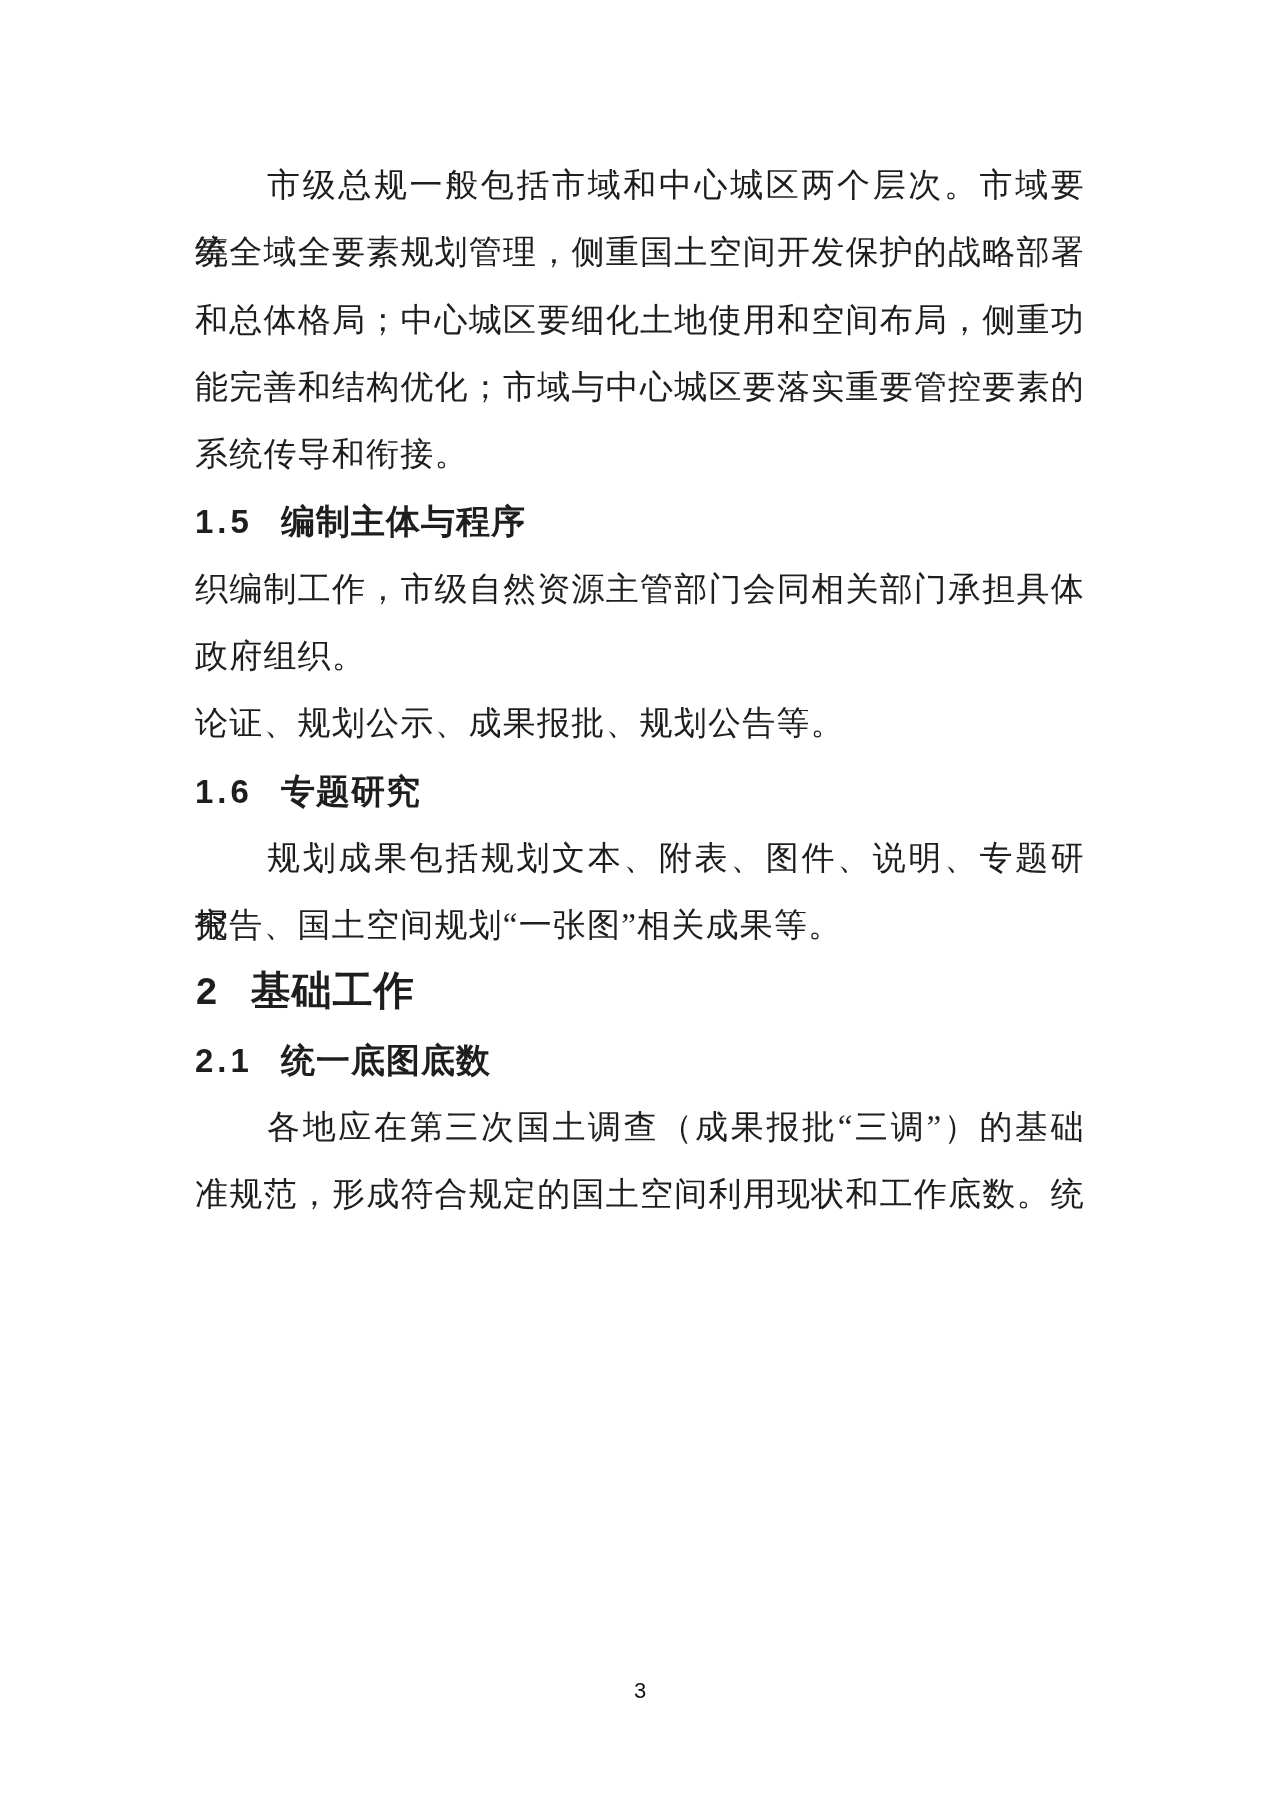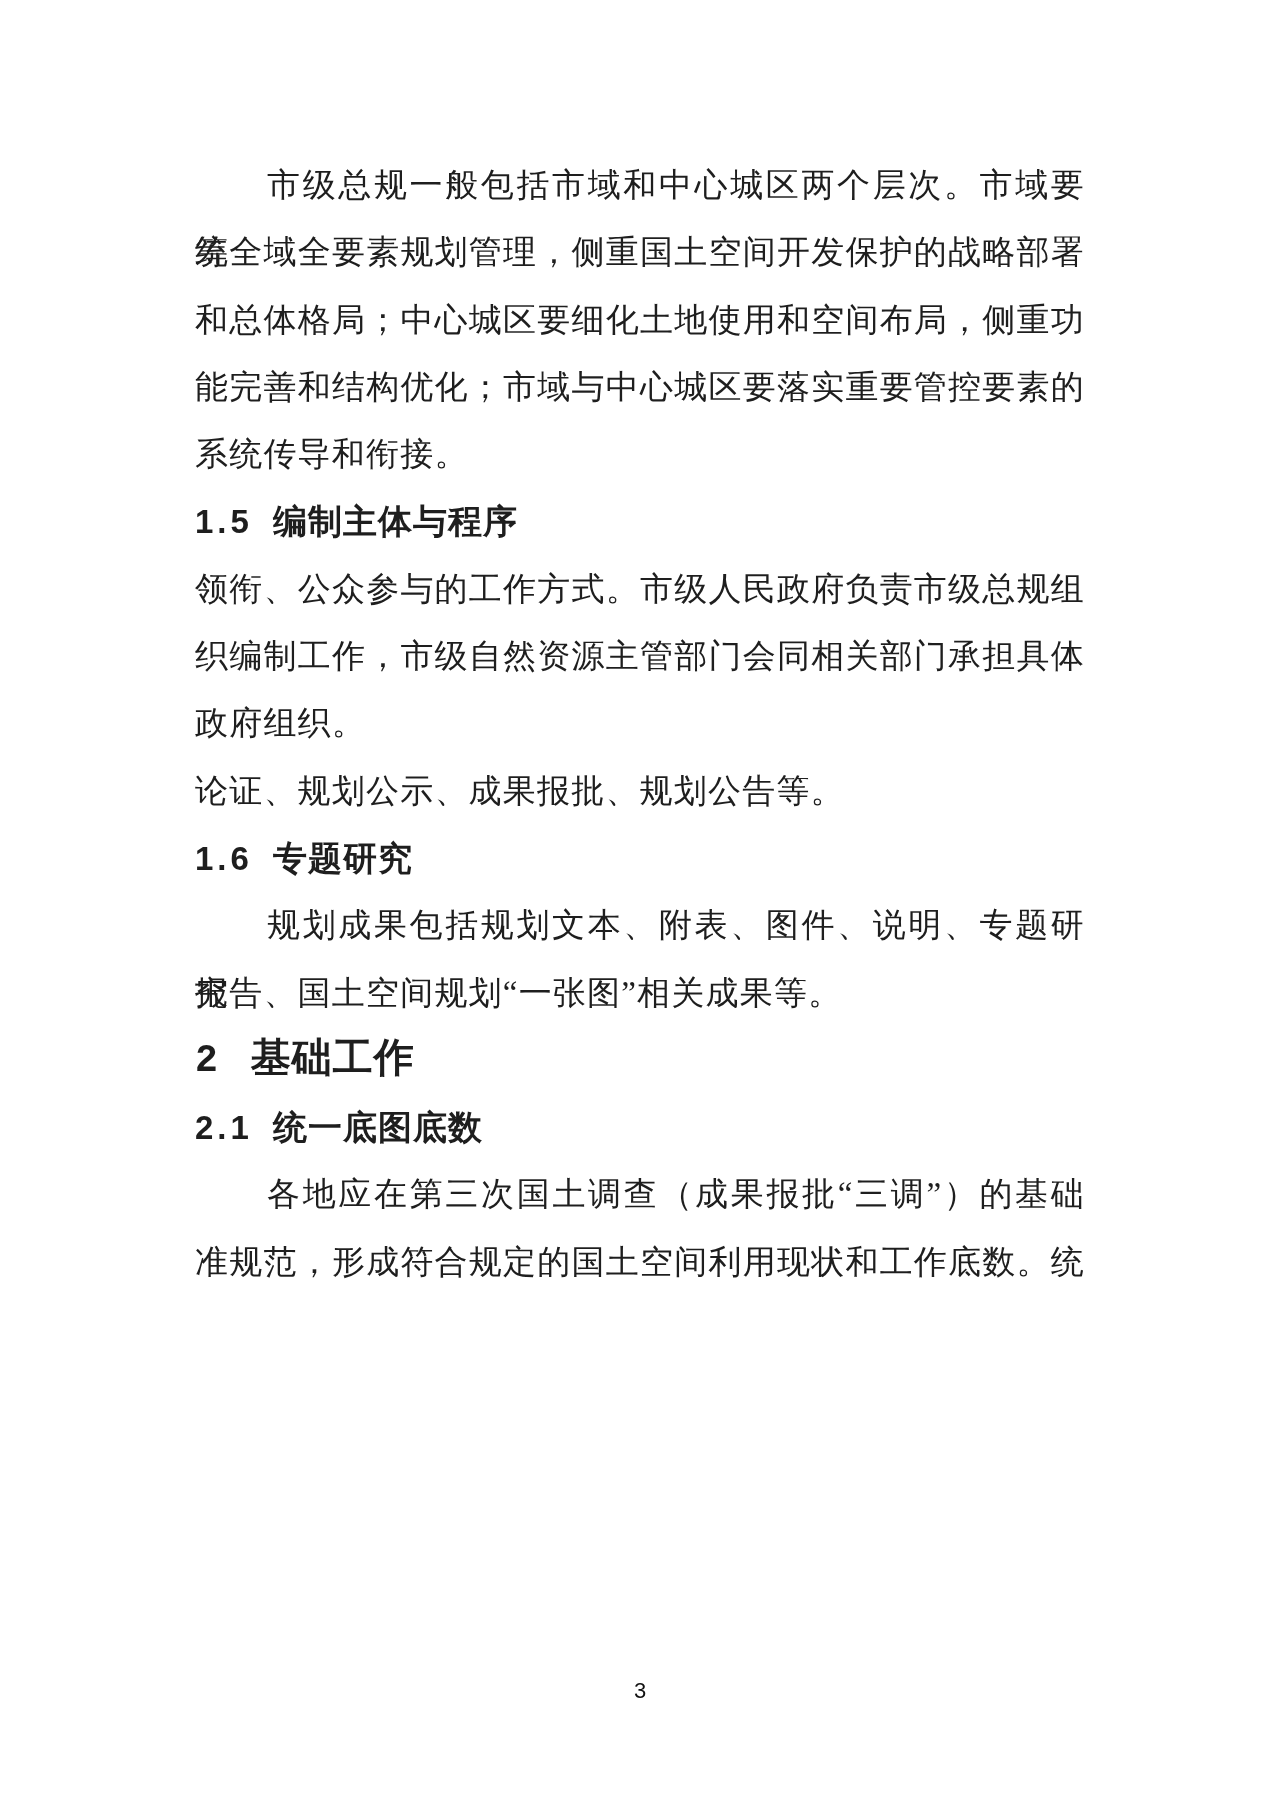--- a/index.html
+++ b/index.html
@@ -34,21 +34,21 @@
   }
   .indent { text-indent: 72px; }
   .h-sub {
     font-weight: 700;
     font-size: 34px;
     letter-spacing: 1px;
   }
   .h-sub .num {
     font-family: "Liberation Sans", sans-serif;
     font-size: 33px;
-    margin-right: 20px;
+    margin-right: 28px;
     letter-spacing: 4px;
   }
   .h-main {
     font-weight: 700;
     font-size: 40px;
     font-family: Liberation Mono, monospace;
     letter-spacing: 1px;
   }
   .h-main .num {
     font-size: 38px;
@@ -75,21 +75,20 @@
     <div class="row fill indent">市级总规一般包括市域和中心城区两个层次。市域要统</div>
     <div class="row fill">筹全域全要素规划管理，侧重国土空间开发保护的战略部署</div>
     <div class="row fill">和总体格局；中心城区要细化土地使用和空间布局，侧重功</div>
     <div class="row fill">能完善和结构优化；市域与中心城区要落实重要管控要素的</div>
     <div class="row">系统传导和衔接。</div>
 
     <div class="row h-sub">
       <span class="num">1.5</span><span class="title">编制主体与程序</span>
     </div>
 
-    <div class="row fill">领衔、公众参与的工作方式。市级人民政府负责市级总规组</div>
     <div class="row fill">织编制工作，市级自然资源主管部门会同相关部门承担具体</div>
     <div class="row">政府组织。</div>
 
     <div class="row">论证、规划公示、成果报批、规划公告等。</div>
 
     <div class="row h-sub">
       <span class="num">1.6</span><span class="title">专题研究</span>
     </div>
 
     <div class="row fill indent">规划成果包括规划文本、附表、图件、说明、专题研究</div>

